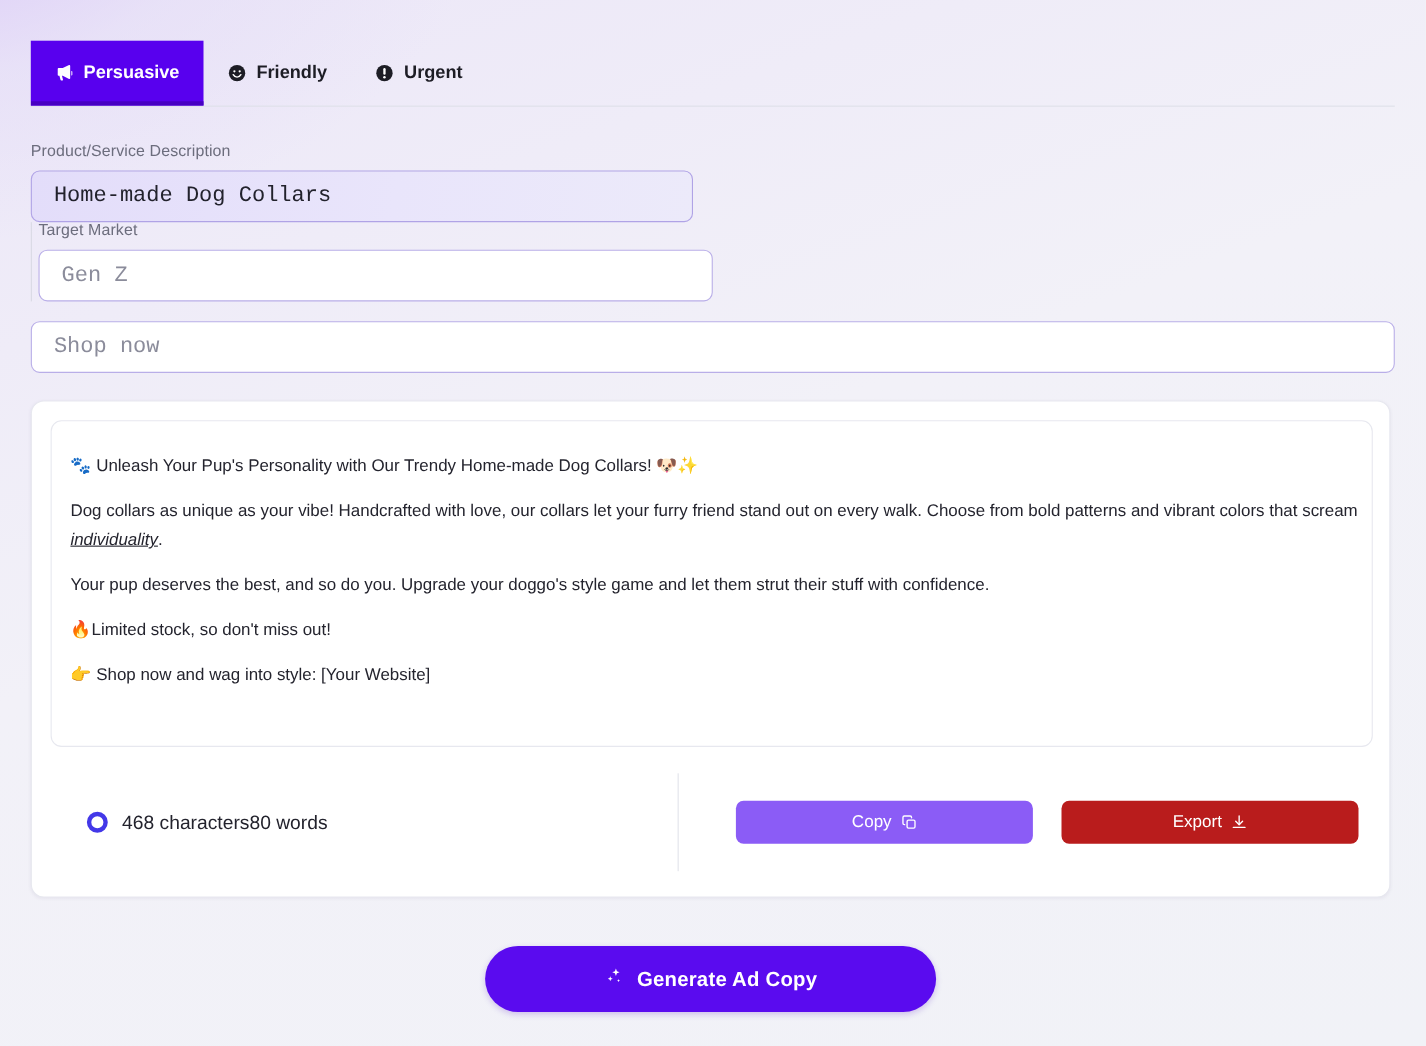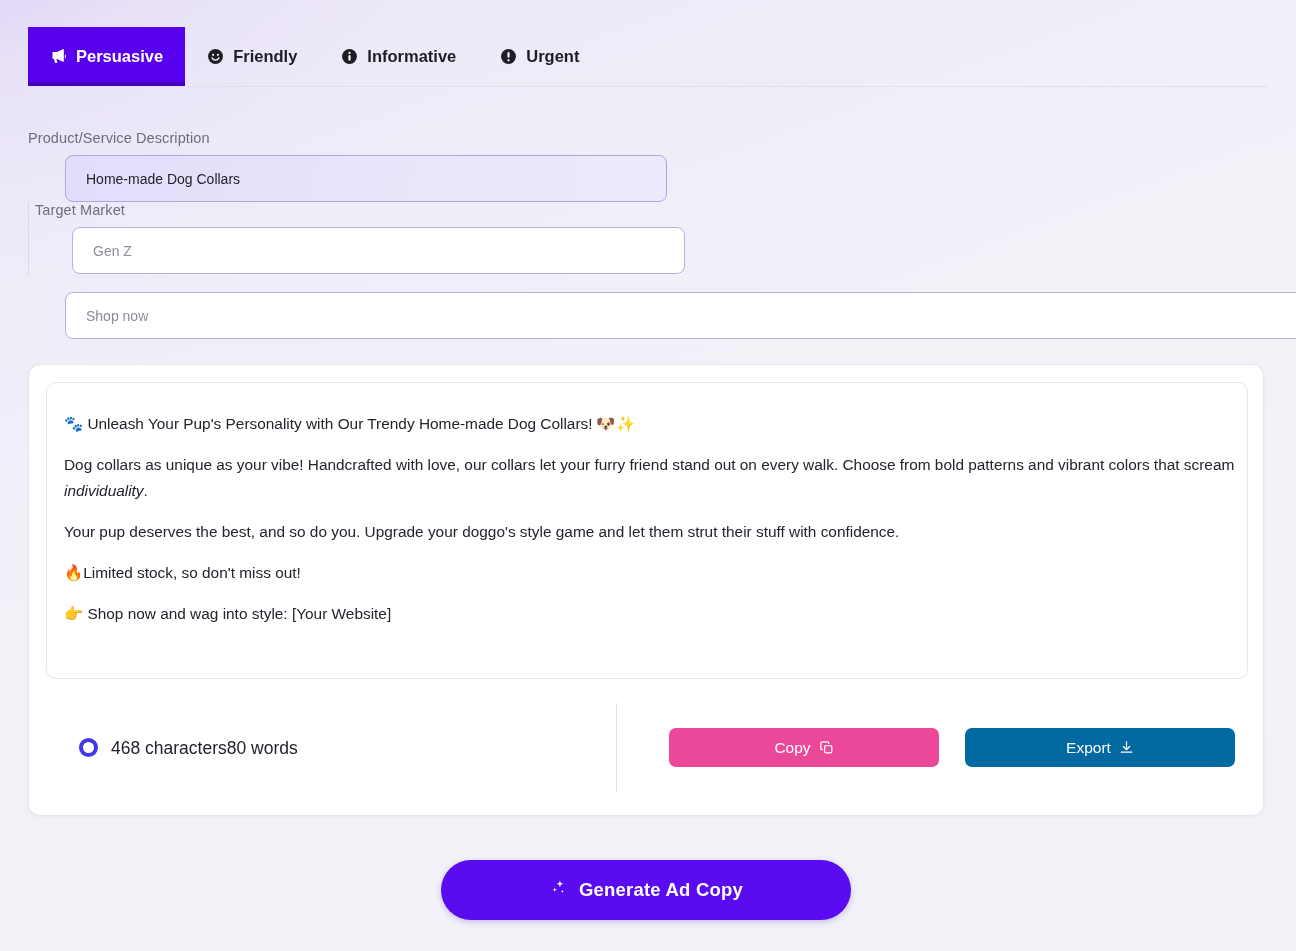--- a/index.html
+++ b/index.html
@@ -19,21 +19,21 @@
     position: relative;
     background:
       radial-gradient(720px 440px at -6% -10%, #d9c7f7 0%, rgba(228,220,247,0.55) 38%, rgba(241,242,247,0) 72%),
       linear-gradient(160deg, #ece7f8 0%, #f2f1f8 45%, #f1f2f7 100%);
   }
 
   
   .tabbar {
     position: absolute;
     left: 28px;
-    top: 27px;
+    top: 37px;
     width: 1240px;
     height: 60px;
     display: flex;
     align-items: stretch;
     border-bottom: 1px solid #dfe0e8;
   }
   .tab {
     display: flex;
     align-items: center;
     gap: 9px;
@@ -84,25 +84,24 @@
     letter-spacing: 0.1px;
   }
   .finput {
     display: block;
     width: 100%;
     height: 47px;
     border: 1.4px solid #b9aee8;
     border-radius: 8px;
     background: #ffffff;
     padding: 0 20px;
-    font-family: Liberation Sans, sans-serif;
-    font-size: 14px;
+    font-family: Liberation Mono, monospace;
+    font-size: 20px;
     color: #22222c;
     outline: none;
-    margin-left: 37px;
   }
   .finput::placeholder { color: #8b8c9b; }
   .finput.filled {
     background: linear-gradient(100deg, #e3ddfa 0%, #e9e5fb 55%, #eceafa 100%);
     border-color: #b0a3e6;
   }
   .cta-wrap { margin-top: 18px; }
 
   
   .result-card {
@@ -128,21 +127,21 @@
     padding: 28px 2px 18px 17px;
     overflow: hidden;
   }
   .copy-panel p {
     font-size: 15.4px;
     line-height: 26px;
     color: #24242e;
     margin-bottom: 15px;
   }
   .copy-panel p:last-child { margin-bottom: 0; }
-  .copy-panel em { font-style: italic; }
+  .copy-panel em { font-style: italic; text-decoration: underline; }
 
   
   .result-footer {
     position: absolute;
     left: 17px;
     top: 330px;
     width: 1202px;
     height: 105px;
     display: flex;
     align-items: center;
@@ -182,22 +181,22 @@
     border-radius: 7px;
     font-family: inherit;
     font-size: 15.5px;
     color: #ffffff;
     cursor: pointer;
     display: inline-flex;
     align-items: center;
     justify-content: center;
     gap: 8px;
   }
-  .btn-copy   { width: 270px; background: #ec4899; }
-  .btn-export { width: 270px; background: #0369a1; }
+  .btn-copy   { width: 270px; background: #8b5cf6; }
+  .btn-export { width: 270px; background: #b91c1c; }
   .btn svg { display: block; }
 
   
   .generate {
     position: absolute;
     left: 441px;
     top: 860px;
     width: 410px;
     height: 60px;
     border: none;
@@ -237,30 +236,20 @@
         <svg width="17" height="17" viewBox="0 0 24 24">
           <circle cx="12" cy="12" r="10.5" fill="#1d1d25"></circle>
           <circle cx="8.6" cy="9.7" r="1.45" fill="#ffffff"></circle>
           <circle cx="15.4" cy="9.7" r="1.45" fill="#ffffff"></circle>
           <path d="M7.1 14c1.2 2.1 3 3.1 4.9 3.1s3.7-1 4.9-3.1" stroke="#ffffff" stroke-width="1.9" fill="none" stroke-linecap="round"></path>
         </svg>
       </span>
       <span>Friendly</span>
     </button>
 
-    <button class="tab">
-      <span class="ticon">
-        <svg width="17" height="17" viewBox="0 0 24 24">
-          <circle cx="12" cy="12" r="10.5" fill="#1d1d25"></circle>
-          <circle cx="12" cy="6.9" r="1.55" fill="#ffffff"></circle>
-          <rect x="10.5" y="10" width="3" height="8" rx="1.5" fill="#ffffff"></rect>
-        </svg>
-      </span>
-      <span>Informative</span>
-    </button>
 
     <button class="tab">
       <span class="ticon">
         <svg width="17" height="17" viewBox="0 0 24 24">
           <circle cx="12" cy="12" r="10.5" fill="#1d1d25"></circle>
           <rect x="10.5" y="5.5" width="3" height="8.4" rx="1.5" fill="#ffffff"></rect>
           <circle cx="12" cy="17.4" r="1.6" fill="#ffffff"></circle>
         </svg>
       </span>
       <span>Urgent</span>

